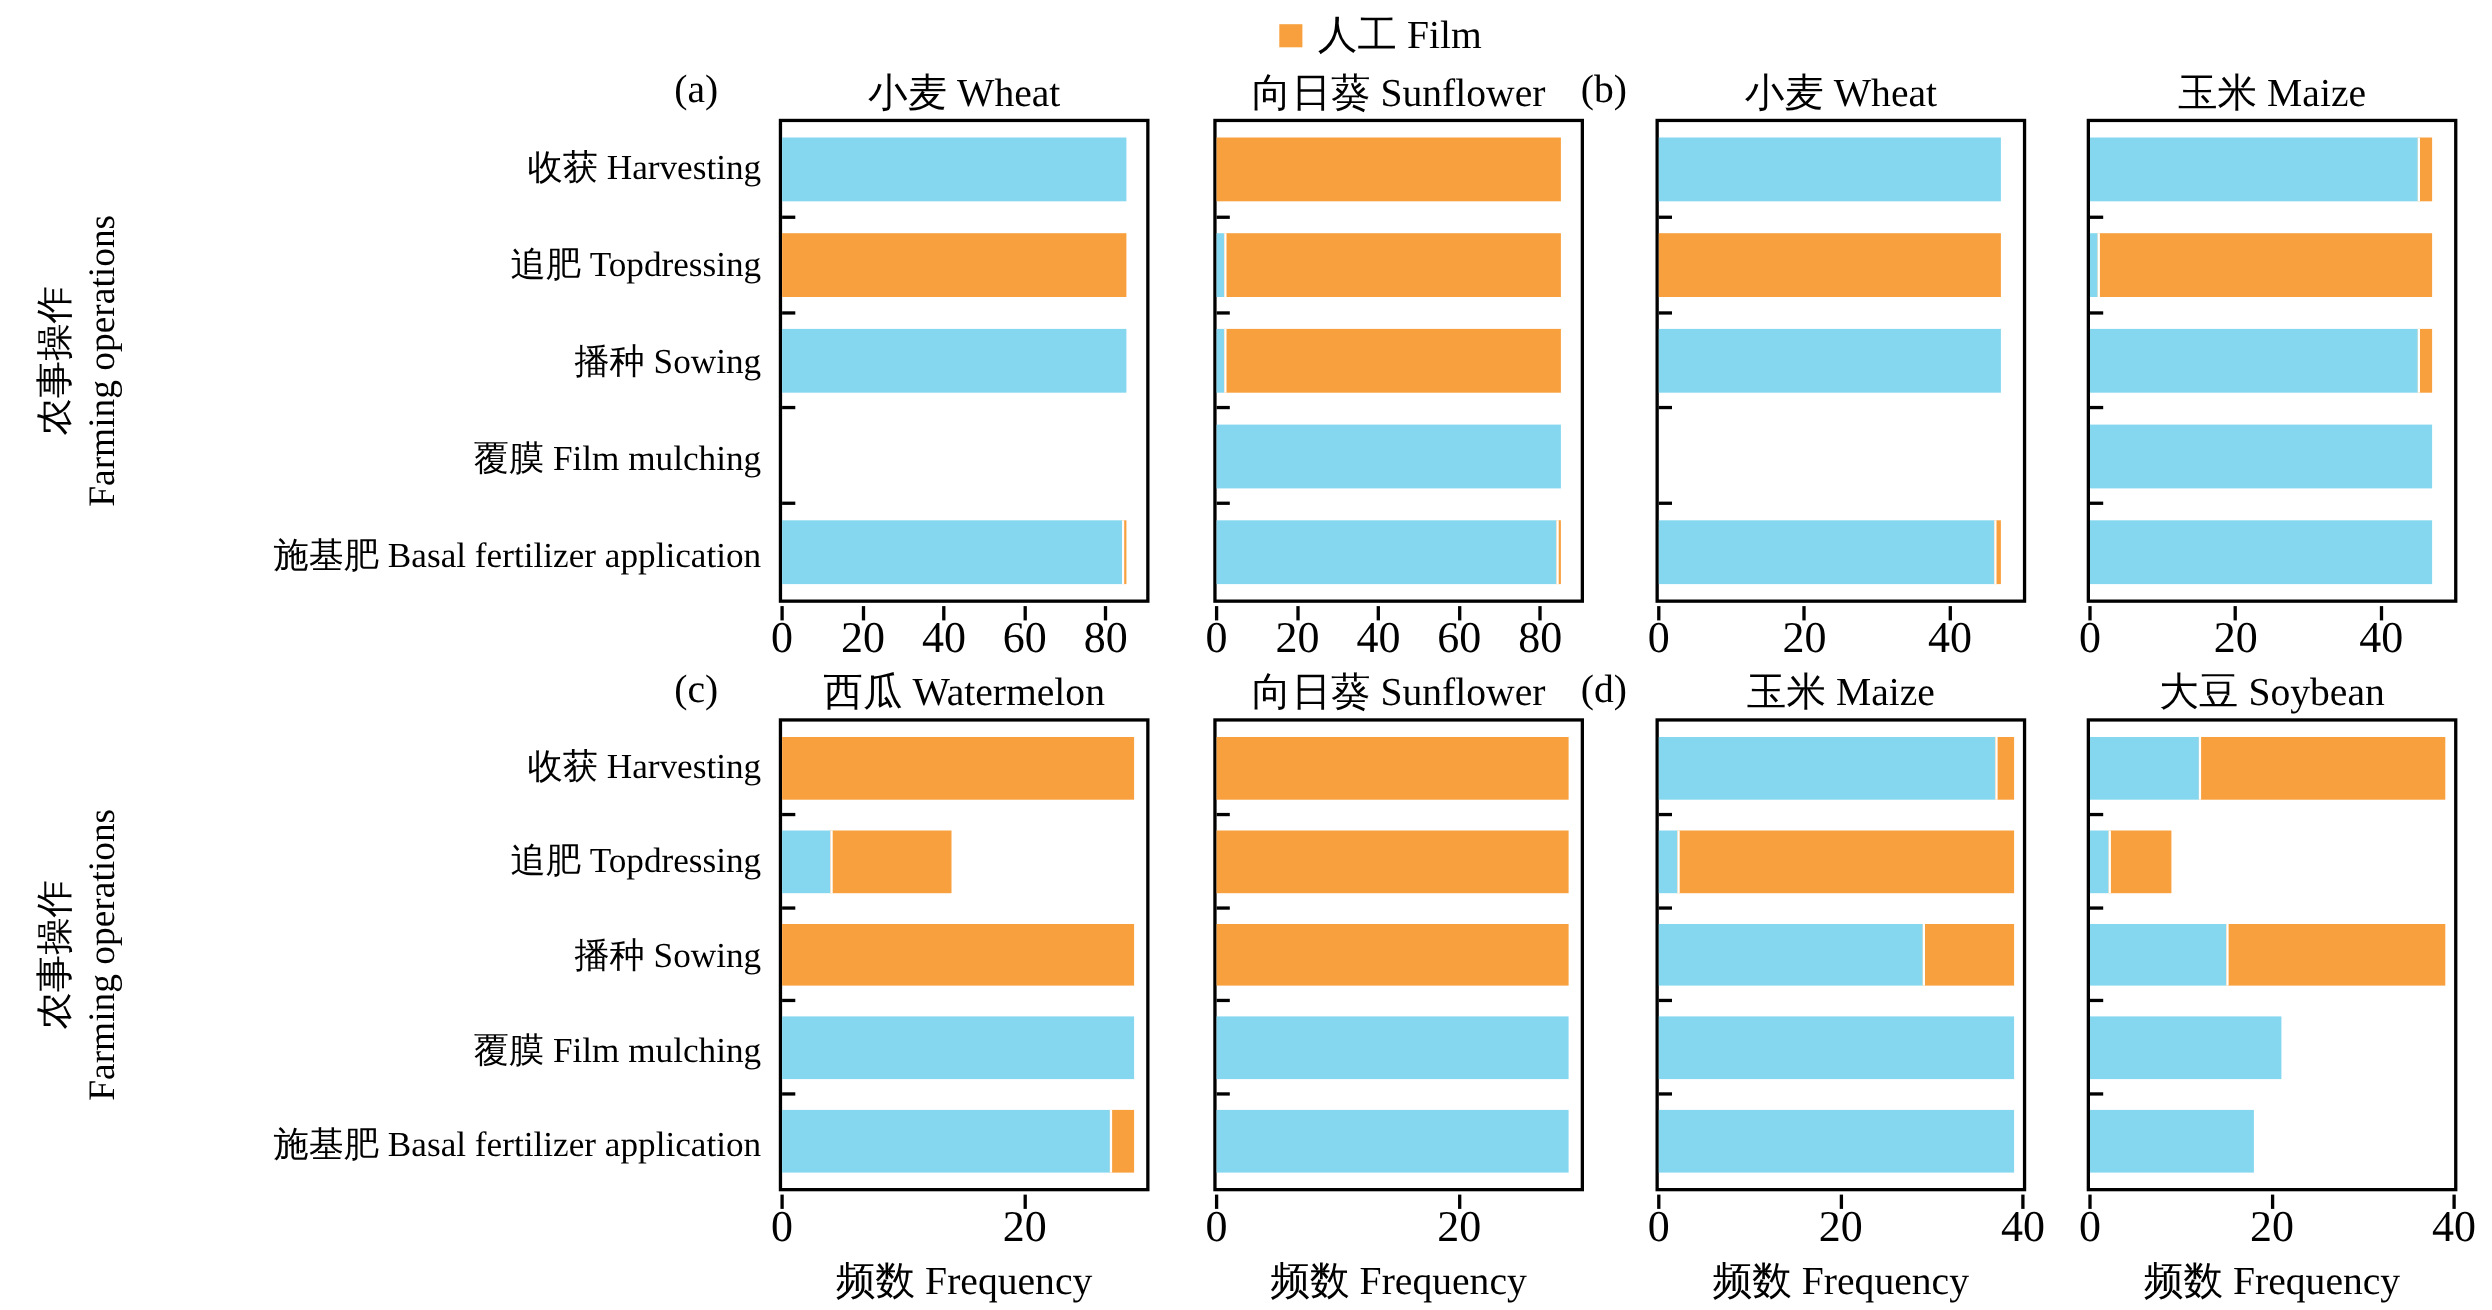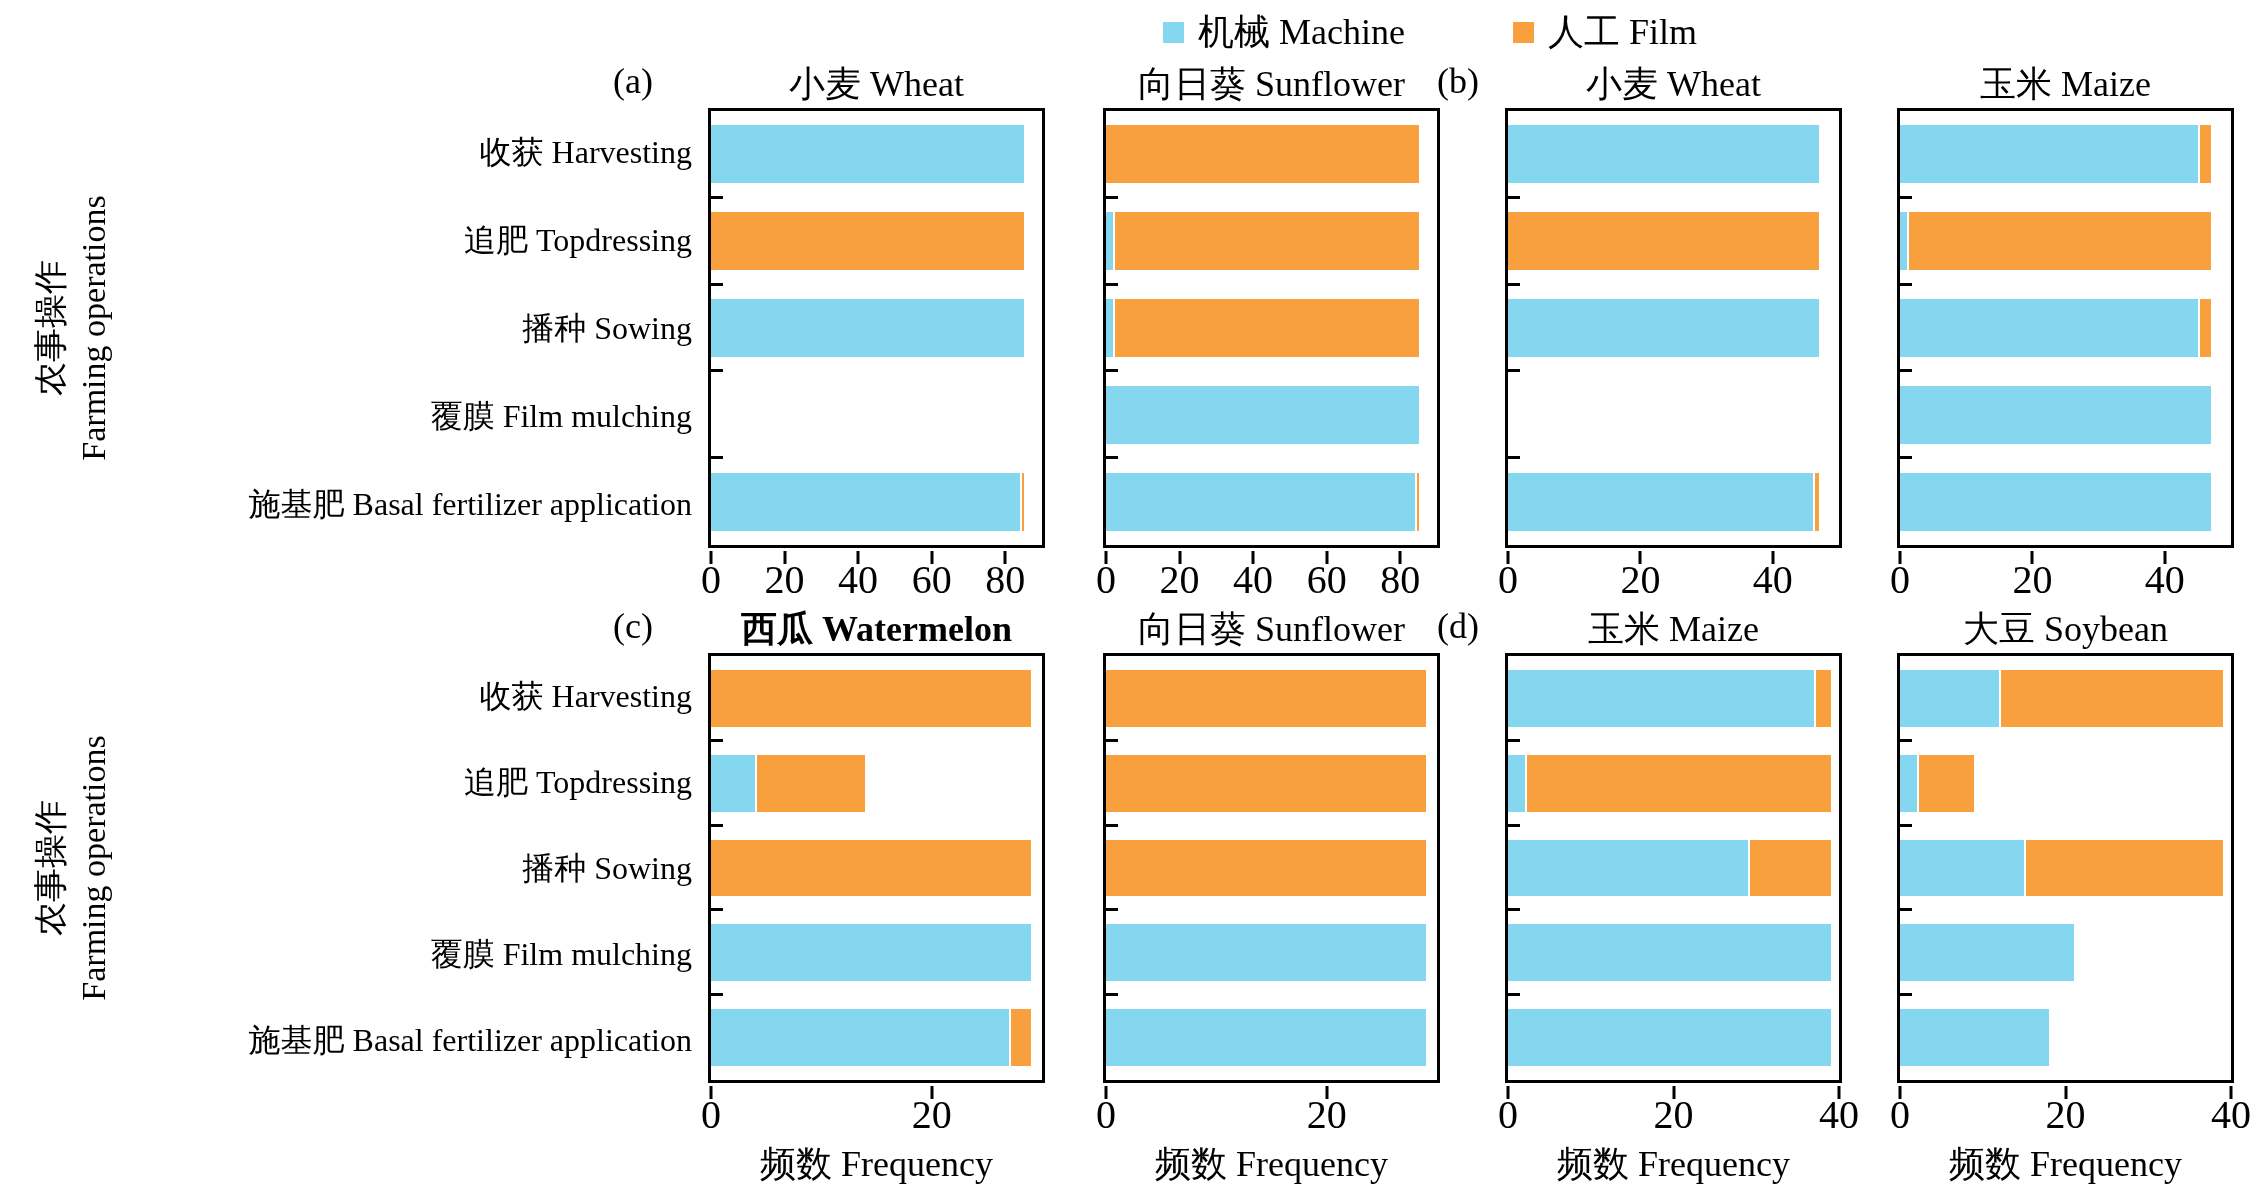--- a/index.html
+++ b/index.html
@@ -34,24 +34,20 @@
     white-space:nowrap;transform:translate(-50%,-50%) rotate(-90deg);
   }
 </style>
 </head>
 <body>
 
 <div id="figure">
 
   <div class="legend">
     <div class="legend-item">
-      <span class="legend-swatch" style="background: rgb(133, 215, 240);"></span>
-      <span class="legend-label">机械 Machine</span>
-    </div>
-    <div class="legend-item">
       <span class="legend-swatch" style="background: rgb(249, 160, 62);"></span>
       <span class="legend-label">人工 Film</span>
     </div>
   </div>
 
   <div id="chart-area">
       <div class="y-axis-title" style="left: 72px; top: 328px;">
         <div>农事操作</div>
         <div>Farming operations</div>
       </div>
@@ -209,21 +205,21 @@
         <div class="ytick" style="top: calc(60% - 2px);"></div>
         <div class="ytick" style="top: calc(80% - 2px);"></div>
         <div class="xtick" style="left: 0%; bottom: -19px;"></div>
         <div class="xtick-label" style="left: 0%; top: 445px;">0</div>
         <div class="xtick" style="left: 40%; bottom: -19px;"></div>
         <div class="xtick-label" style="left: 40%; top: 445px;">20</div>
         <div class="xtick" style="left: 80%; bottom: -19px;"></div>
         <div class="xtick-label" style="left: 80%; top: 445px;">40</div>
       </div>
       <div class="panel-letter" style="left: 613px; top: 605px;">(c)</div>
-      <div class="subplot-title" style="left: 678px; width: 397px; top: 605px; font-weight: bold;">西瓜 Watermelon</div>
+      <div class="subplot-title" style="left: 678px; width: 397px; top: 605px;">西瓜 Watermelon</div>
       <div class="plot-box" style="left: 708px; top: 653px; width: 337px; height: 430px;">
         <div class="bar-track" style="top: calc(3.3%); height: 13.4%;">
           <div class="seg" style="width: 0%; background: rgb(133, 215, 240);"></div>
           <div class="seg" style="width: 96.6667%; background: rgb(249, 160, 62);"></div>
         </div>
         <div class="bar-track" style="top: calc(23.3%); height: 13.4%;">
           <div class="seg" style="width: 13.3333%; background: rgb(133, 215, 240);"></div>
           <div class="seg seg-labor-divided" style="width: 33.3333%; background: rgb(249, 160, 62);"></div>
         </div>
         <div class="bar-track" style="top: calc(43.3%); height: 13.4%;">

